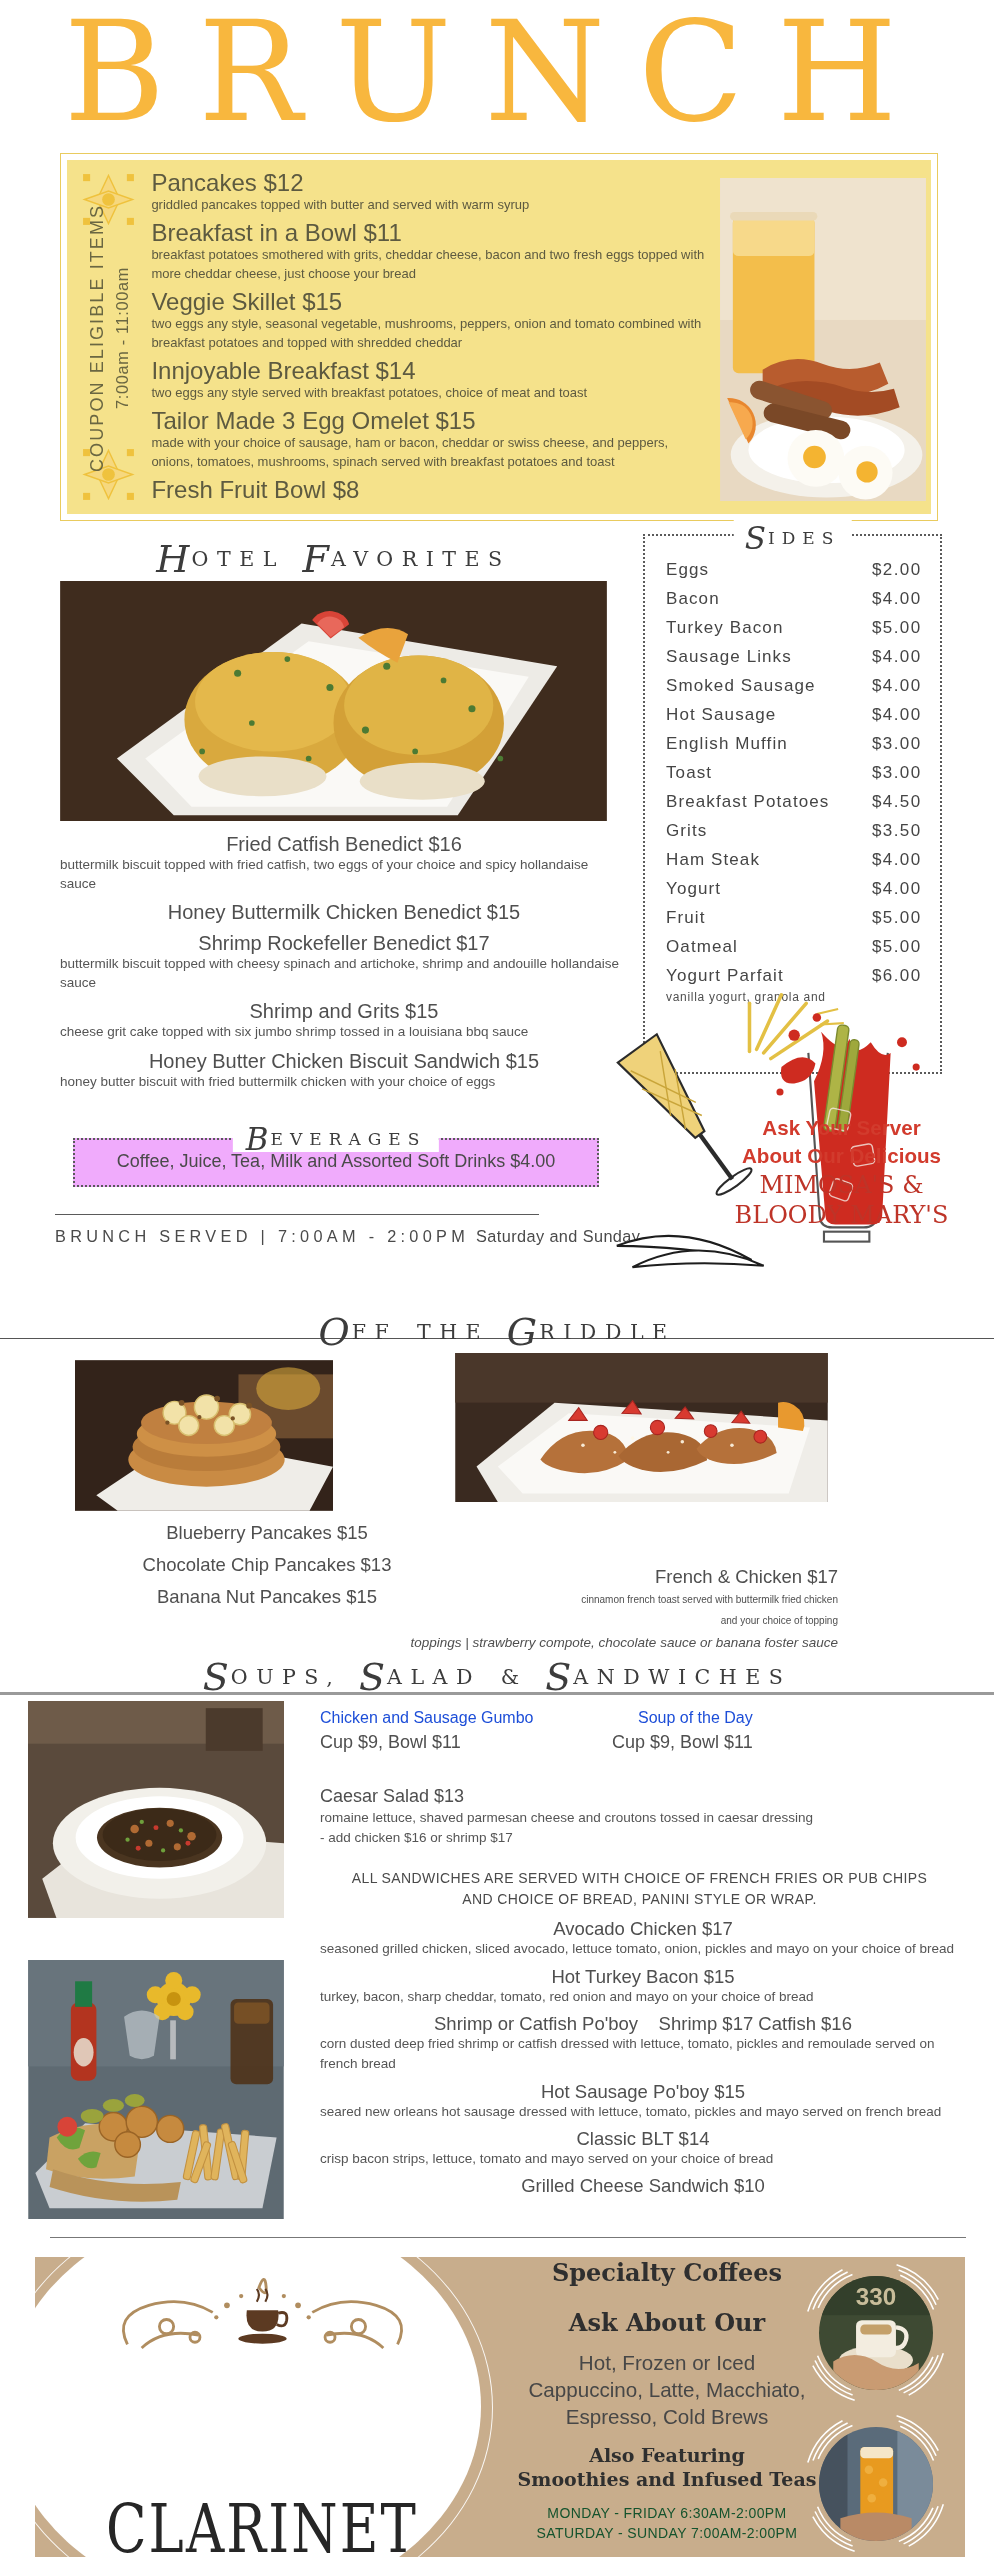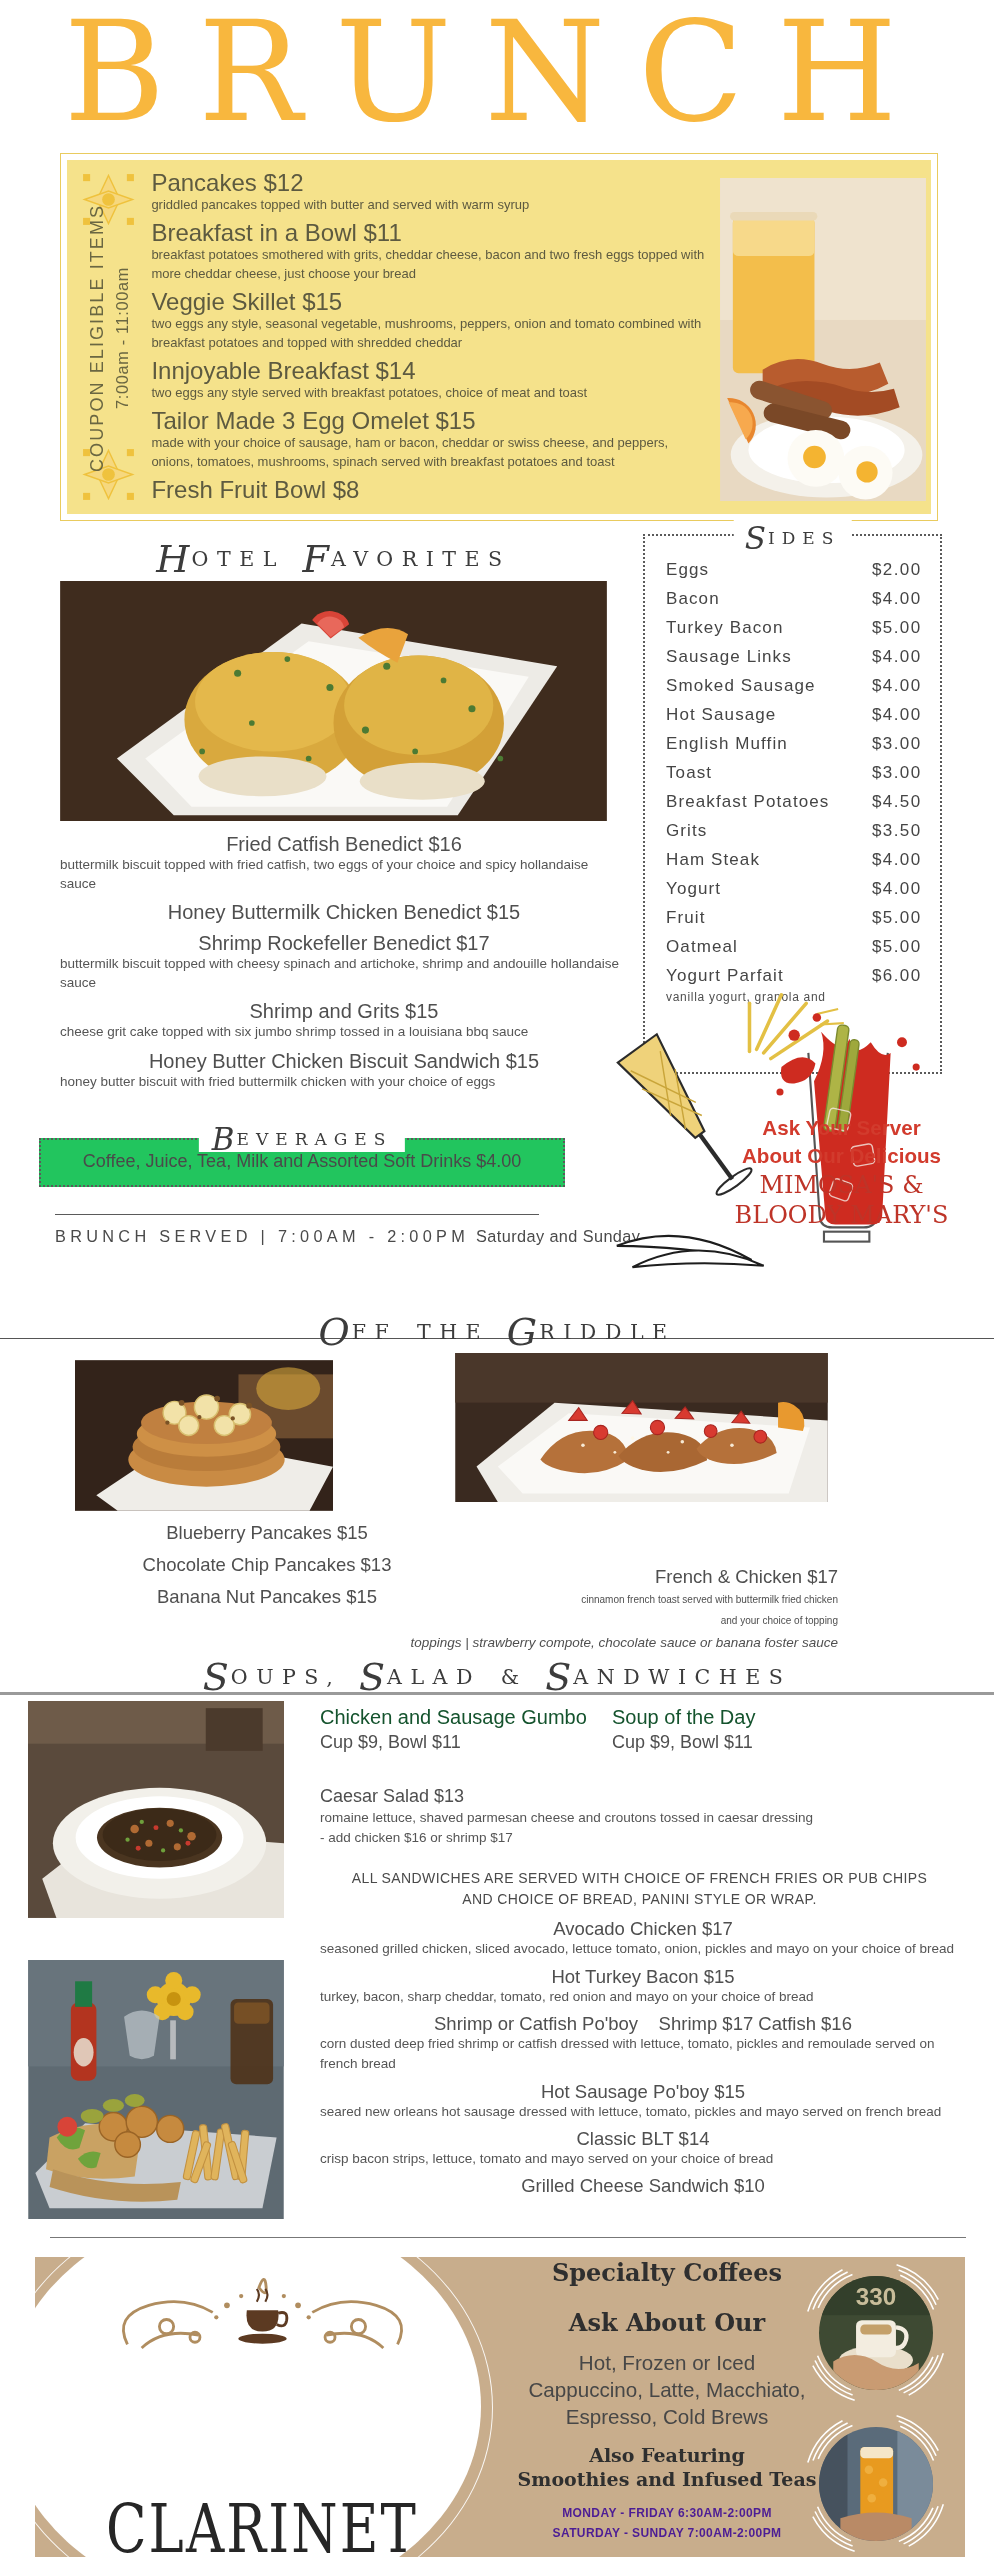--- a/index.html
+++ b/index.html
@@ -39,21 +39,21 @@
   .mitem .desc{font-size:13.5px;line-height:18.5px;color:#555;}
   
   #sides-box{left:643px;top:534px;width:295px;height:536px;border:2.1px dotted #5a5a5a;background:#fff;}
   #sides-head{position:absolute;left:50%;transform:translateX(-50%);top:-21px;background:#fff;padding:0 11.4px;}
   #sides-list{position:absolute;left:21px;right:18.5px;top:18.5px;}
   .srow{display:flex;justify-content:space-between;font-size:17px;line-height:29px;
         color:#454545;letter-spacing:1.1px;}
   .srow .p{letter-spacing:1.4px;}
   #sides-list .sdesc{font-size:12px;line-height:15.6px;letter-spacing:0.7px;color:#4f4f4f;}
   
-  #bev-box{left:39px;top:1138px;width:522px;height:45px;border:2.1px dotted #5a5a5a;background:#22c55e;}
+  #bev-box{left:73px;top:1138px;width:522px;height:45px;border:2.1px dotted #5a5a5a;background:#f0abfc;}
   #bev-head{position:absolute;left:50%;transform:translateX(-50%);top:-24px;background:#fff;padding:0 12.8px;}
   #bev-line{position:absolute;left:0;right:0;top:11.4px;text-align:center;font-size:18px;color:#4a4a4a;}
   
   #served-rule{left:55px;top:1214px;width:484px;height:1.4px;background:#5a5a5a;}
   #served-line{left:55px;top:1227px;font-size:16.3px;color:#4a4a4a;}
   #served-line .caps{letter-spacing:4.3px;}
   #served-line .rest{letter-spacing:0.4px;margin-left:7px;}
   
   #promo-text{left:710px;top:1114px;width:263px;text-align:center;}
   #promo-text .sline{font-size:20.6px;line-height:28px;font-weight:bold;color:#D23B2D;}
@@ -63,21 +63,21 @@
   .centerhead{left:0;right:0;text-align:center;}
   
   #pancake-caps{left:118px;top:1517px;width:298px;text-align:center;font-size:18.5px;line-height:32px;color:#4f4f4f;}
   #french-caps{left:398px;top:1563px;width:440px;text-align:right;color:#4f4f4f;}
   #french-caps .name{font-size:18.5px;line-height:27px;}
   #french-caps .d{font-size:10px;line-height:20.6px;}
   #french-caps .t{font-size:13.5px;line-height:23px;font-style:italic;}
   
   #soup-col1{left:320px;top:1706px;}
   #soup-col2{left:612px;top:1706px;}
-  .soupname{font-size:20px;line-height:23.4px;color:#14532d;text-align:right;}
+  .soupname{font-size:16px;line-height:23.4px;color:#1d4ed8;text-align:right;}
   .soupprice{font-size:18px;line-height:27px;color:#4f4f4f;}
   #caesar{left:320px;top:1784px;width:639px;}
   #caesar .name{font-size:18px;line-height:24px;}
   #caesar .desc,#caesar .add{font-size:13.5px;line-height:20px;color:#555;}
   #sand-note{left:327px;top:1868px;width:625px;text-align:center;font-size:14px;line-height:21px;
      color:#4a4a4a;letter-spacing:0.4px;}
   #sandwich-list{left:320px;top:1912px;width:646px;}
   #sandwich-list .name{font-size:18.5px;line-height:21px;margin-top:6.4px;}
   #sandwich-list .desc{font-size:13.5px;line-height:20px;}
   #sand-rule{left:50px;top:2237px;width:916px;height:1.4px;background:#777;}
@@ -86,21 +86,21 @@
   #logo-oval-ring{position:absolute;left:-41px;top:-60px;width:497px;height:419px;border-radius:50%;
      border:1.4px solid rgba(255,255,255,0.9);}
   #logo-oval{position:absolute;left:-31px;top:-50px;width:477px;height:399px;border-radius:50%;background:#fff;}
   #logo-block{position:absolute;left:28px;top:0px;width:398px;text-align:center;}
   #logo-name{font-family:"DejaVu Serif",serif;font-size:53px;color:#262626;letter-spacing:2.1px;
      transform:scaleY(1.28);transform-origin:top;margin-top:114px;}
   #footer-center{position:absolute;left:433px;top:0;width:398px;text-align:center;color:#333;}
   .f-serif-big{font-family:"DejaVu Serif",serif;font-weight:bold;font-size:24px;line-height:31px;color:#2f2f2f;}
   .f-sans{font-size:20.6px;line-height:27px;color:#474747;}
   .f-serif-med{font-family:"DejaVu Serif",serif;font-weight:bold;font-size:19px;line-height:24px;color:#2f2f2f;}
-  .f-hours{font-size:12px;line-height:20px;font-weight:bold;color:#4c1d95;letter-spacing:0.4px;}
+  .f-hours{font-size:14px;line-height:20px;font-weight:normal;color:#14532d;letter-spacing:0.4px;}
   .fcircle{position:absolute;width:163px;height:163px;}
   .fcircle .photo{position:absolute;left:25px;top:25px;width:114px;height:114px;border-radius:50%;overflow:hidden;}
 </style>
 </head>
 <body>
 
 <div id="brunch-title" class="abs">BRUNCH</div>
 
 <div id="coupon-box" class="abs">
   <div id="coupon-fill">

